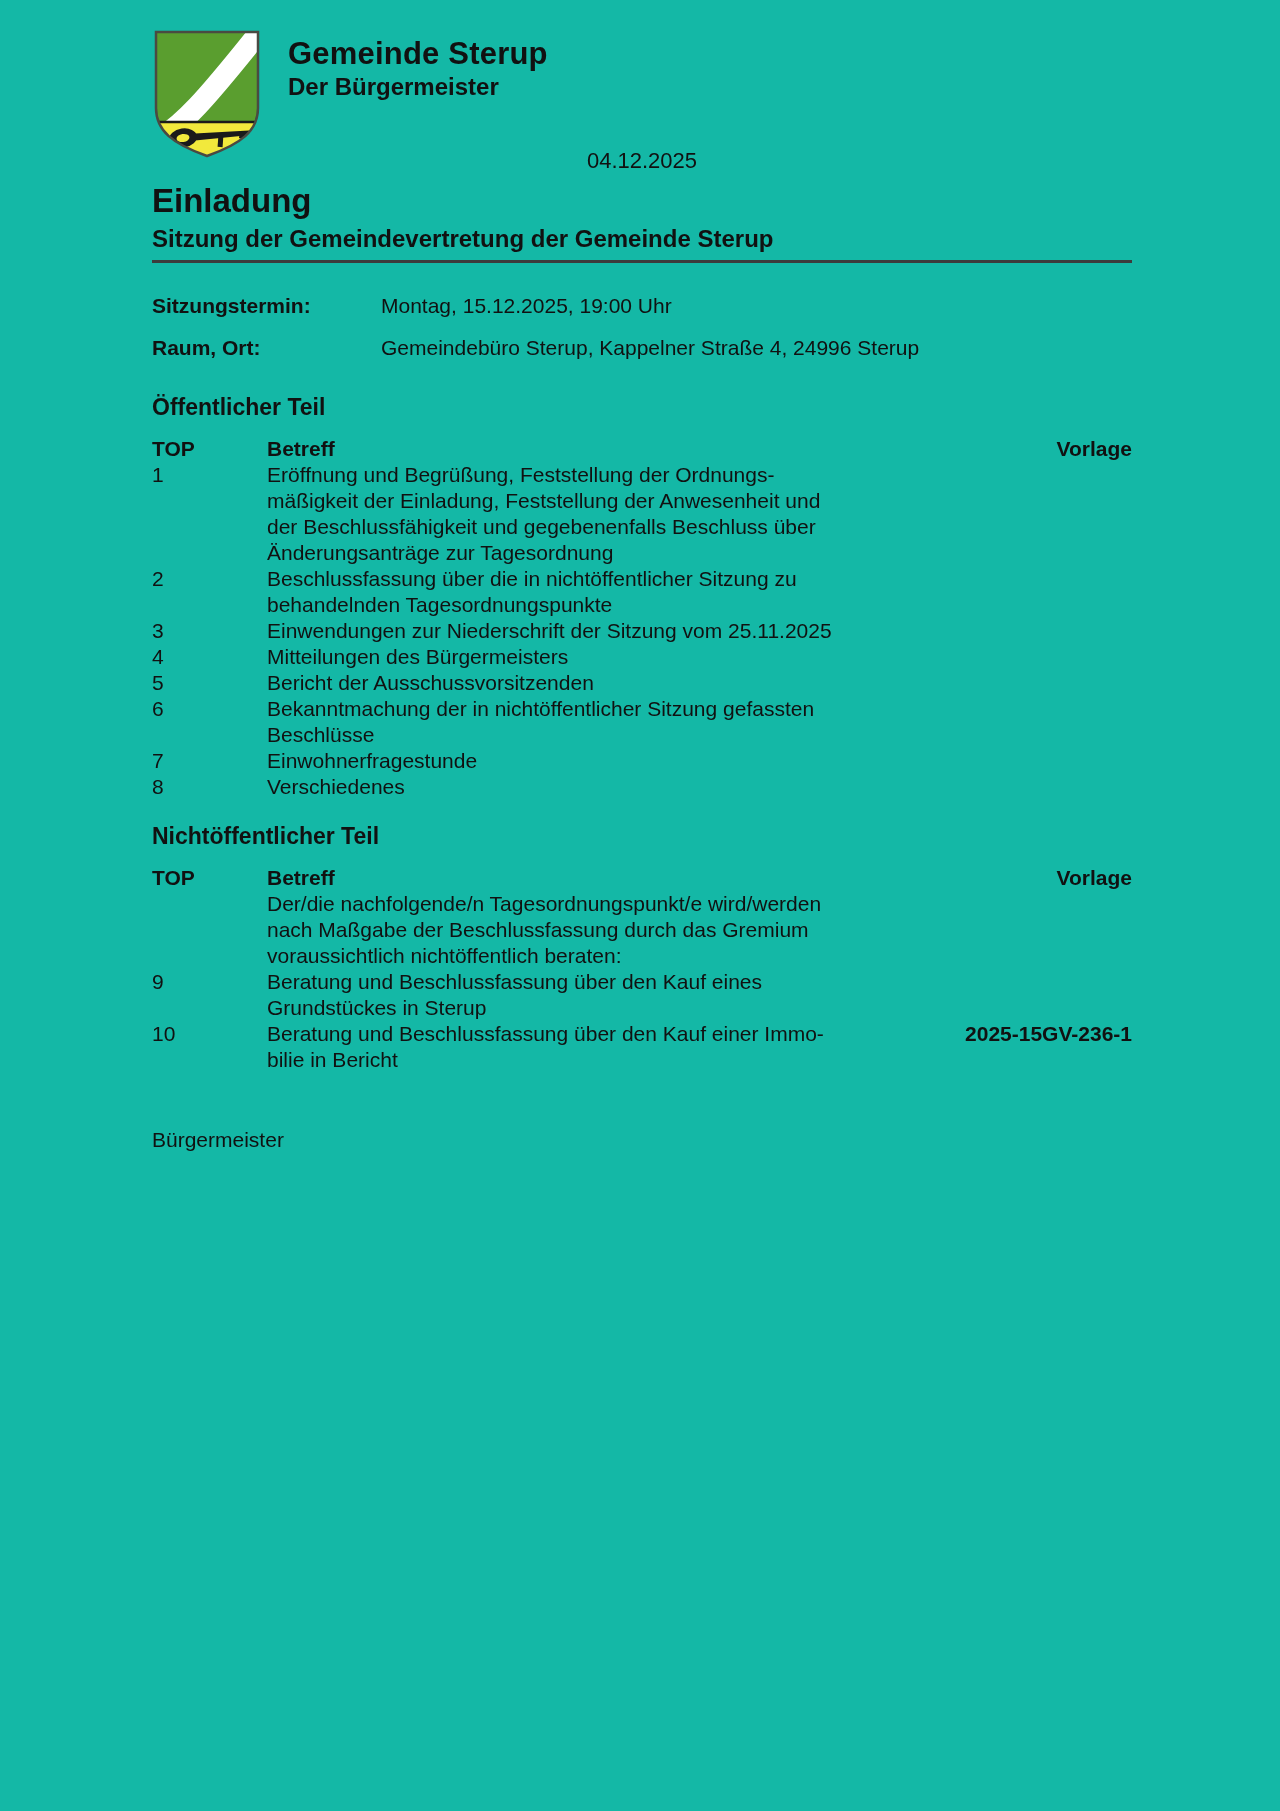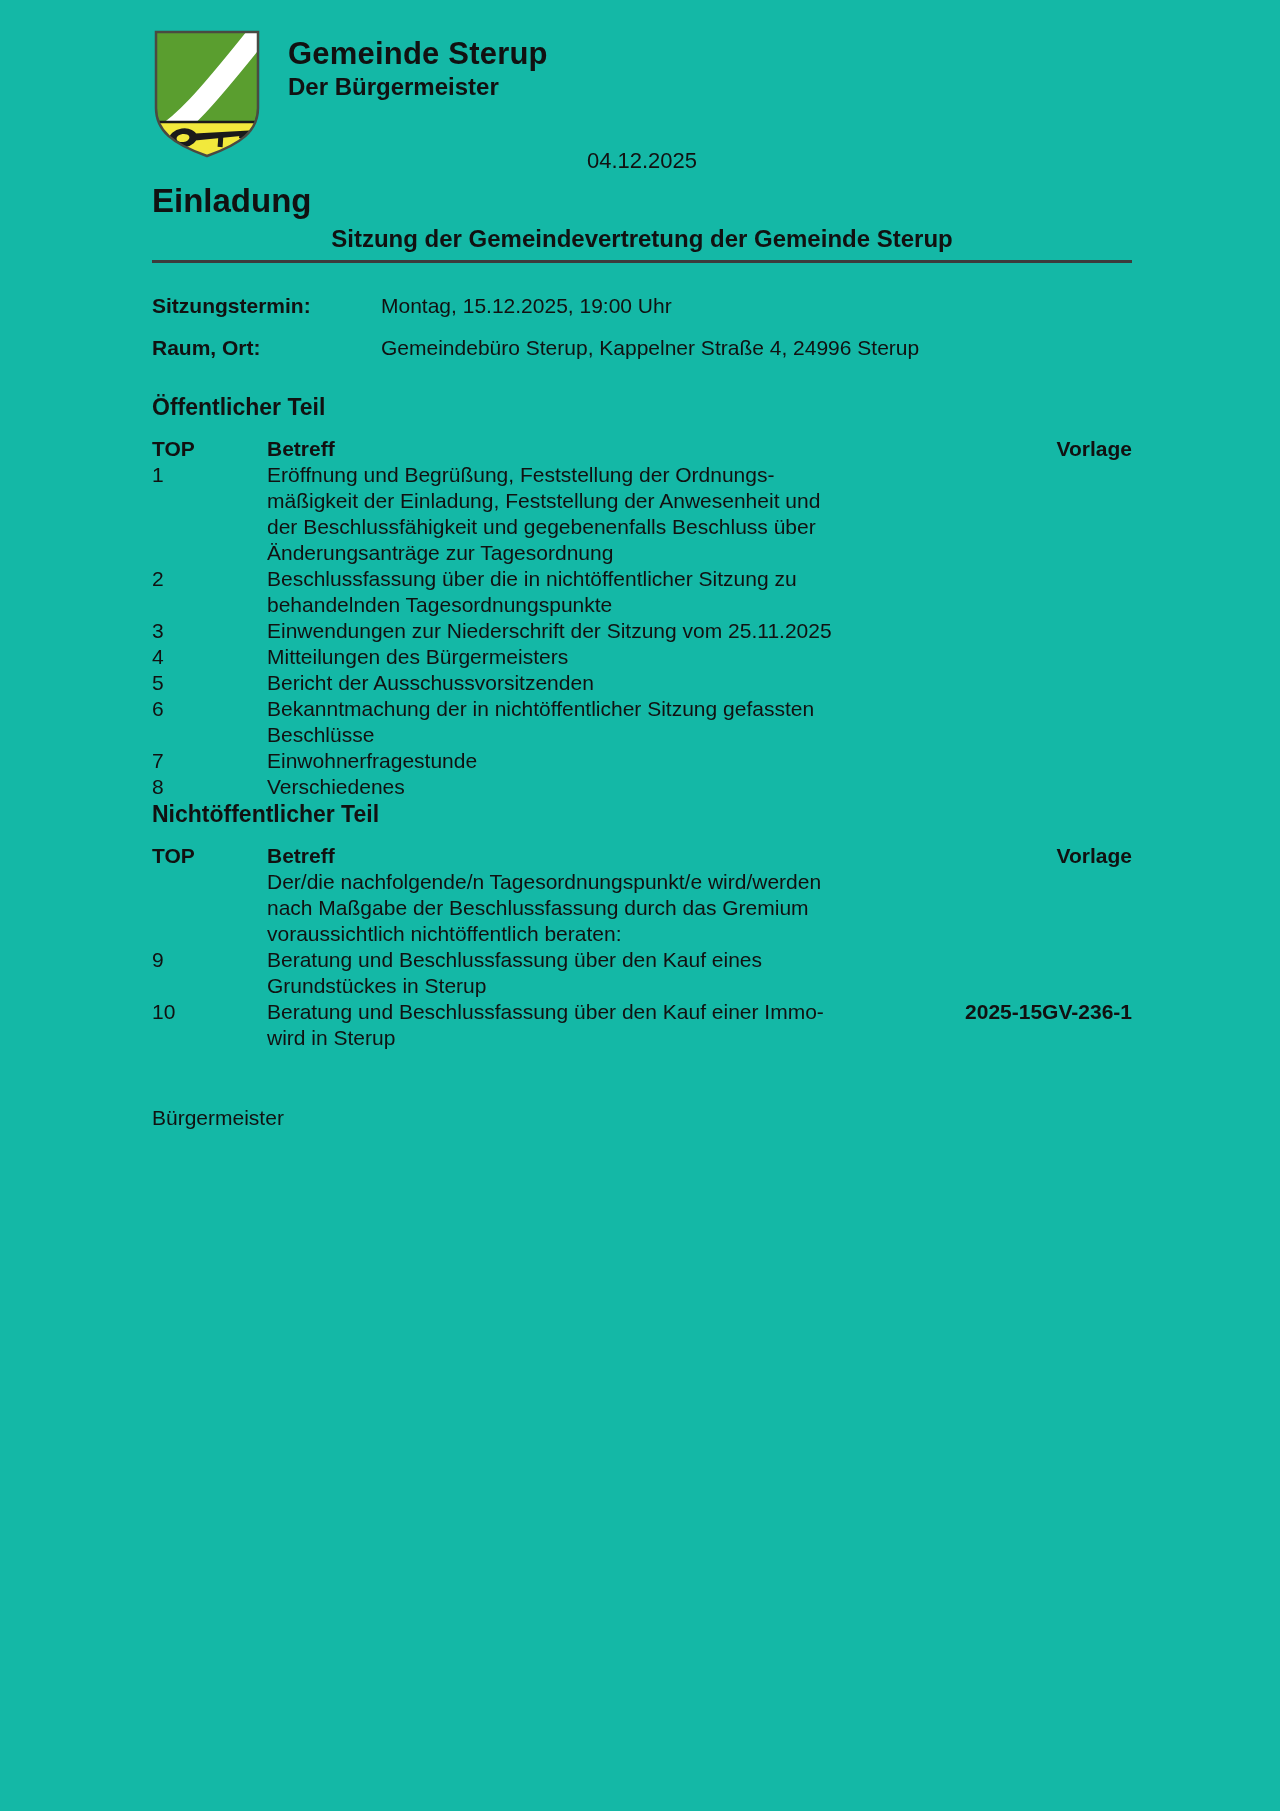--- a/index.html
+++ b/index.html
@@ -16,29 +16,29 @@
   }
   
   .header { display:flex; align-items:flex-start; height:134px; }
   .crest { width:110px; height:132px; flex:0 0 auto; }
   .org-block { margin-left:26px; padding-top:8px; }
   .org-name { font-size:31px; line-height:36px; font-weight:bold; letter-spacing:0.2px; }
   .org-sub  { font-size:24px; line-height:30px; font-weight:bold; }
   .date-line { text-align:center; font-size:22px; line-height:26px; margin-top:-14px; }
   
   .doc-title { font-size:33px; line-height:38px; font-weight:bold; margin-top:8px; }
-  .doc-subtitle { text-align:center; font-size:24px; line-height:28px; font-weight:bold; margin-top:5px; }
+  .doc-subtitle { text-align:left; font-size:24px; line-height:28px; font-weight:bold; margin-top:5px; }
   .rule { border:none; border-top:3px solid #3c3c3c; margin-top:7px; }
   
   .meta { margin-top:30px; display:grid; grid-template-columns:229px 1fr; row-gap:16px; }
   .meta .label { font-weight:bold; }
   
   .section-heading { font-size:23px; line-height:28px; font-weight:bold; }
   .sec-1 .section-heading { margin-top:32px; }
-  .sec-2 .section-heading { }
+  .sec-2 .section-heading { margin-top:22px; }
   .agenda { display:grid; grid-template-columns:115px 1fr 222px; margin-top:15px; }
   .agenda .th { font-weight:bold; }
   .agenda .th-vorlage { text-align:right; font-weight:bold; }
   .agenda .c-top { align-self:start; }
   .agenda .c-betreff { white-space:pre-line; }
   .agenda .c-vorlage { text-align:right; font-weight:bold; align-self:start; }
   
   .signature { margin-top:54px; }
 </style>
 </head>
@@ -147,21 +147,21 @@
 voraussichtlich nichtöffentlich beraten:</div>
       <div class="c-vorlage"></div>
 
       <div class="c-top">9</div>
       <div class="c-betreff">Beratung und Beschlussfassung über den Kauf eines
 Grundstückes in Sterup</div>
       <div class="c-vorlage"></div>
 
       <div class="c-top">10</div>
       <div class="c-betreff">Beratung und Beschlussfassung über den Kauf einer Immo-
-wird in Sterup</div>
+bilie in Bericht</div>
       <div class="c-vorlage">2025-15GV-236-1</div>
     </div>
   </div>
 
   <div class="signature">
     <div>Bürgermeister</div>
   </div>
 
 </div>
 

